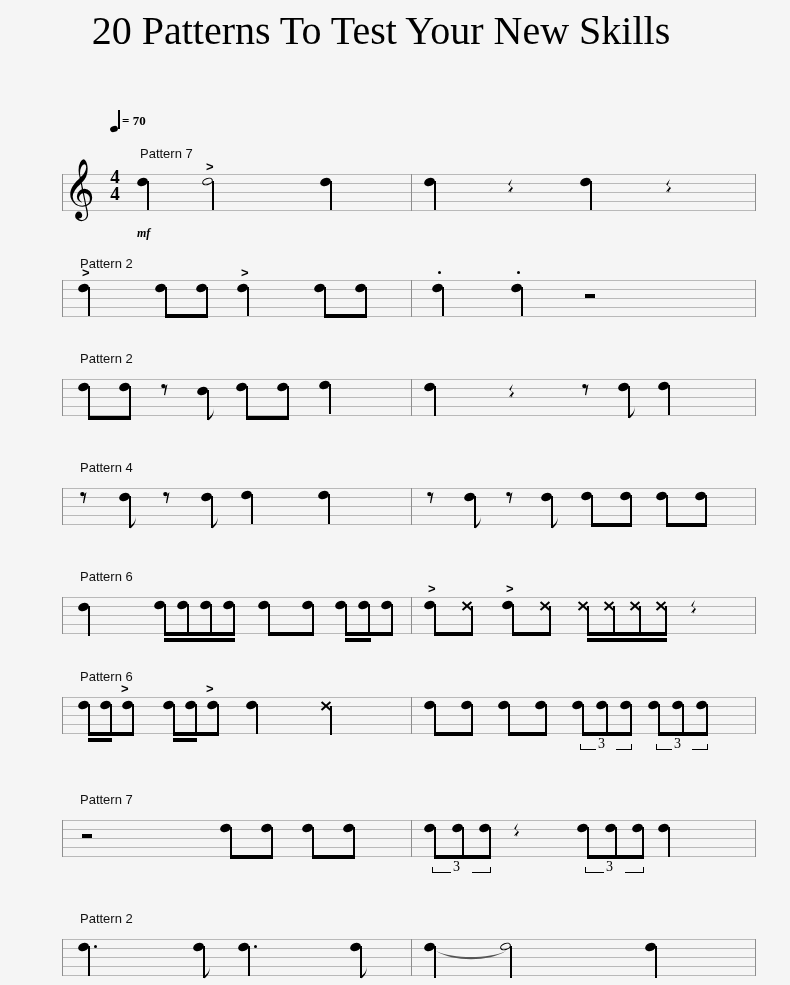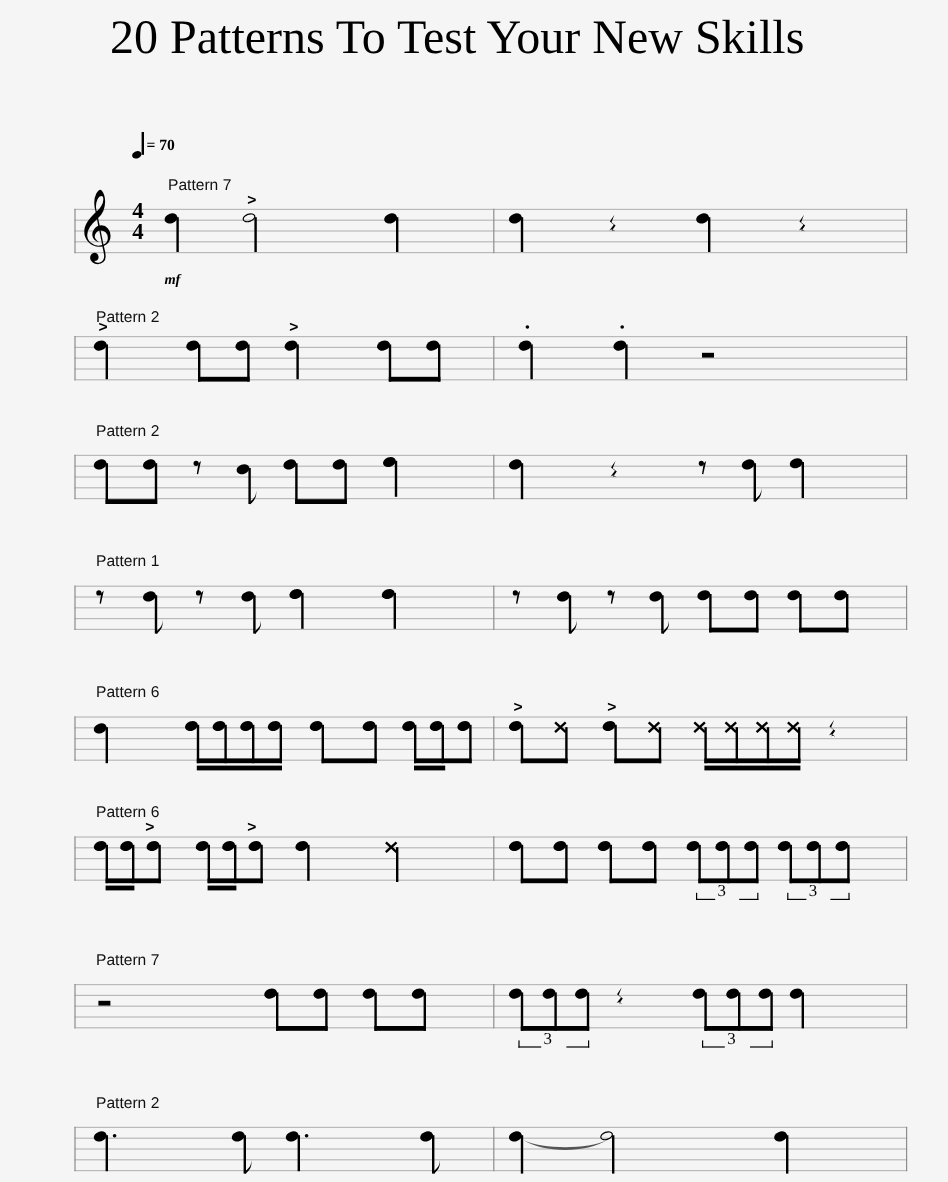--- a/index.html
+++ b/index.html
@@ -301,21 +301,21 @@
             </svg>
         </span>
       </span>
       <span class="note">
         <span class="nh" style="left:596px;top:3px;"></span>
         <span class="stem" style="left:606px;top:6px;height:30px;"></span>
       </span>
     </div>
   </div>
 
-  <div class="plabel" style="left:80px;top:460px;">Pattern 1</div>
+  <div class="plabel" style="left:80px;top:460px;">Pattern 4</div>
   <div class="system" style="top:488px;">
     <div class="staff">
       <div class="line l0"></div>
         <div class="line l1"></div>
         <div class="line l2"></div>
         <div class="line l3"></div>
         <div class="line l4"></div>
       <div class="barline" style="left:0px;"></div>
       <div class="barline" style="left:349px;"></div>
       <div class="barline" style="left:693px;"></div>

